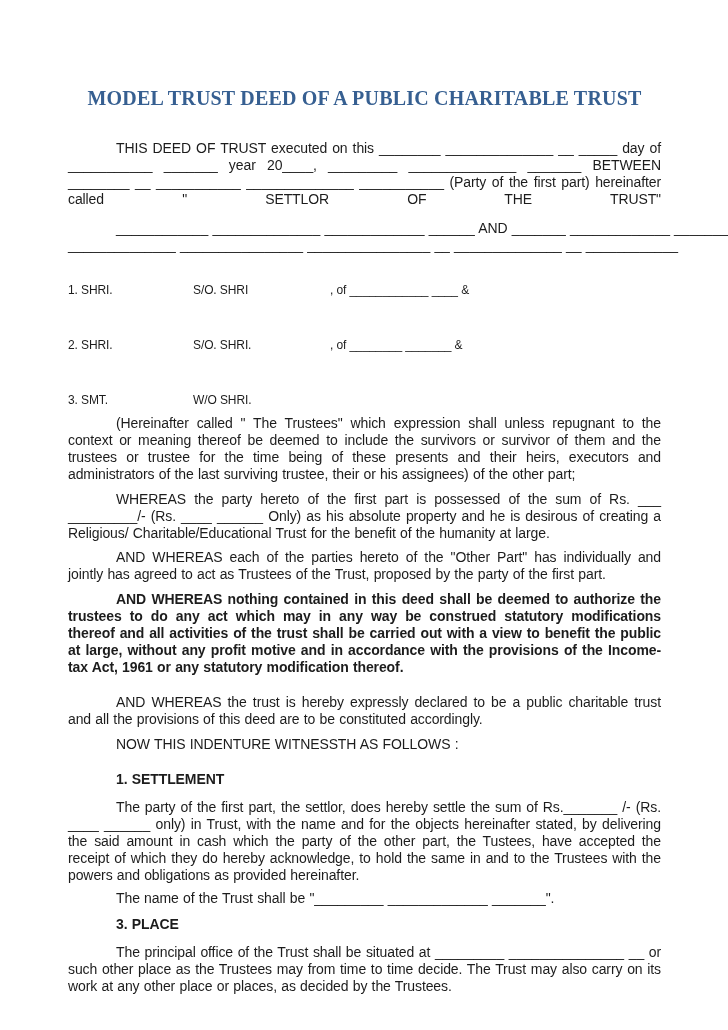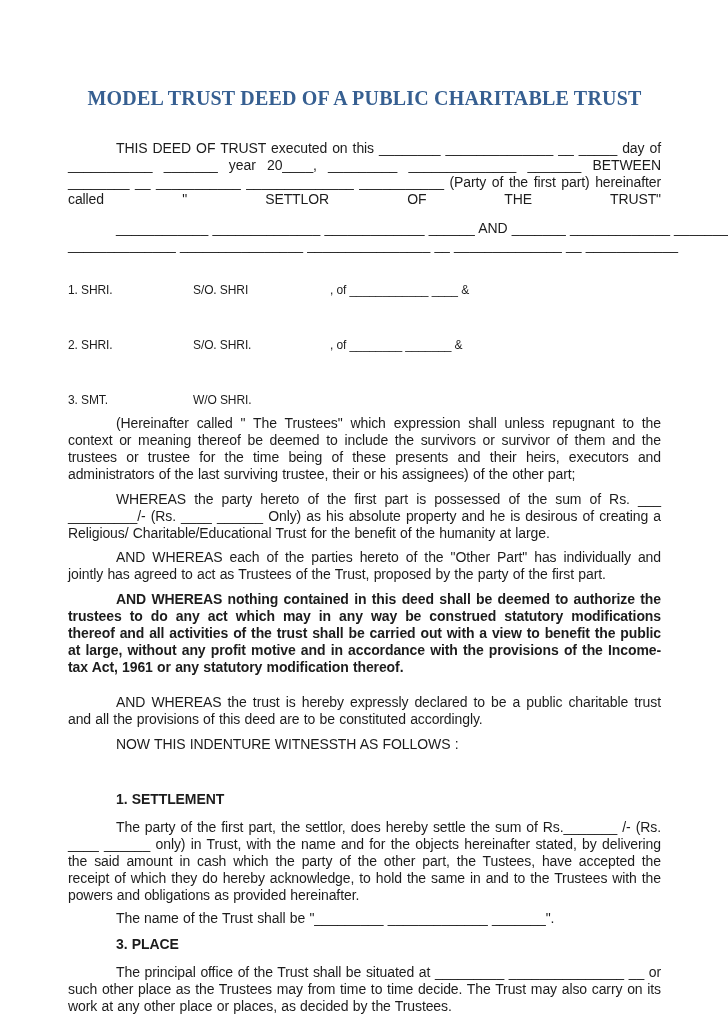--- a/index.html
+++ b/index.html
@@ -57,21 +57,21 @@
   }
   .party-row:last-child { margin-bottom: 5px; }
   .pcol1 { width: 118px; }
   .pcol2 { width: 130px; }
   .pcol3 { flex: 1; }
   .mb8  { margin-bottom: 8px; }
   .mb7  { margin-bottom: 7px; }
   .mb6  { margin-bottom: 6px; }
   .mb5  { margin-bottom: 18px; font-weight: bold; }
   .mb9  { margin-bottom: 9px; }
-  .mt38 { margin-top: 38px; }
+  .mt38 { margin-top: 18px; }
   .heading {
     font-weight: bold;
     padding-left: 48px;
     margin-bottom: 11px;
   }
   .now-line { padding-left: 48px; margin-top: 8px; }
   .single { text-align: left; }
 </style>
 </head>
 <body>

